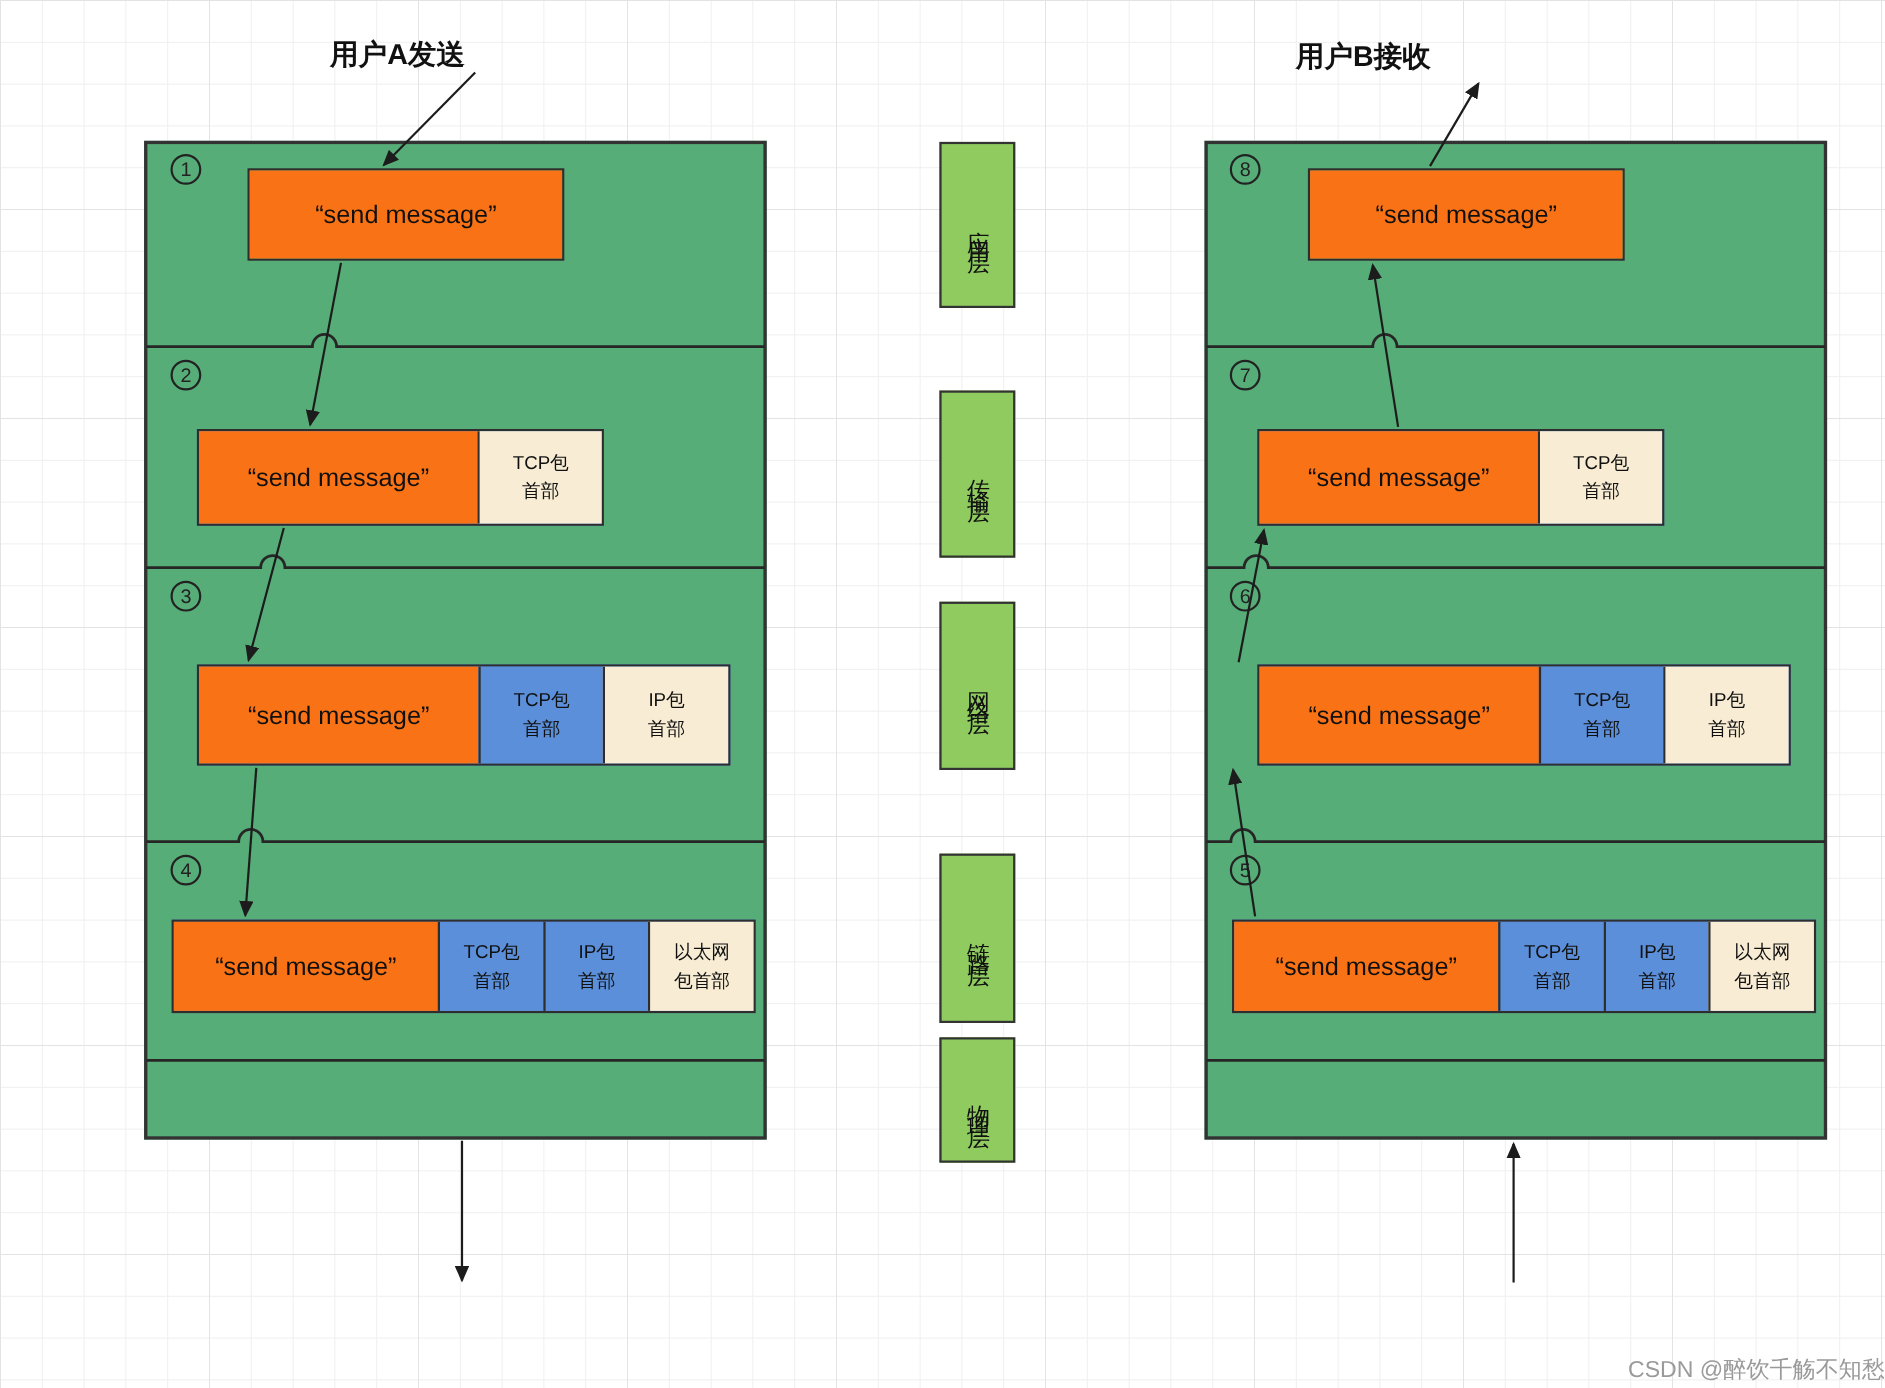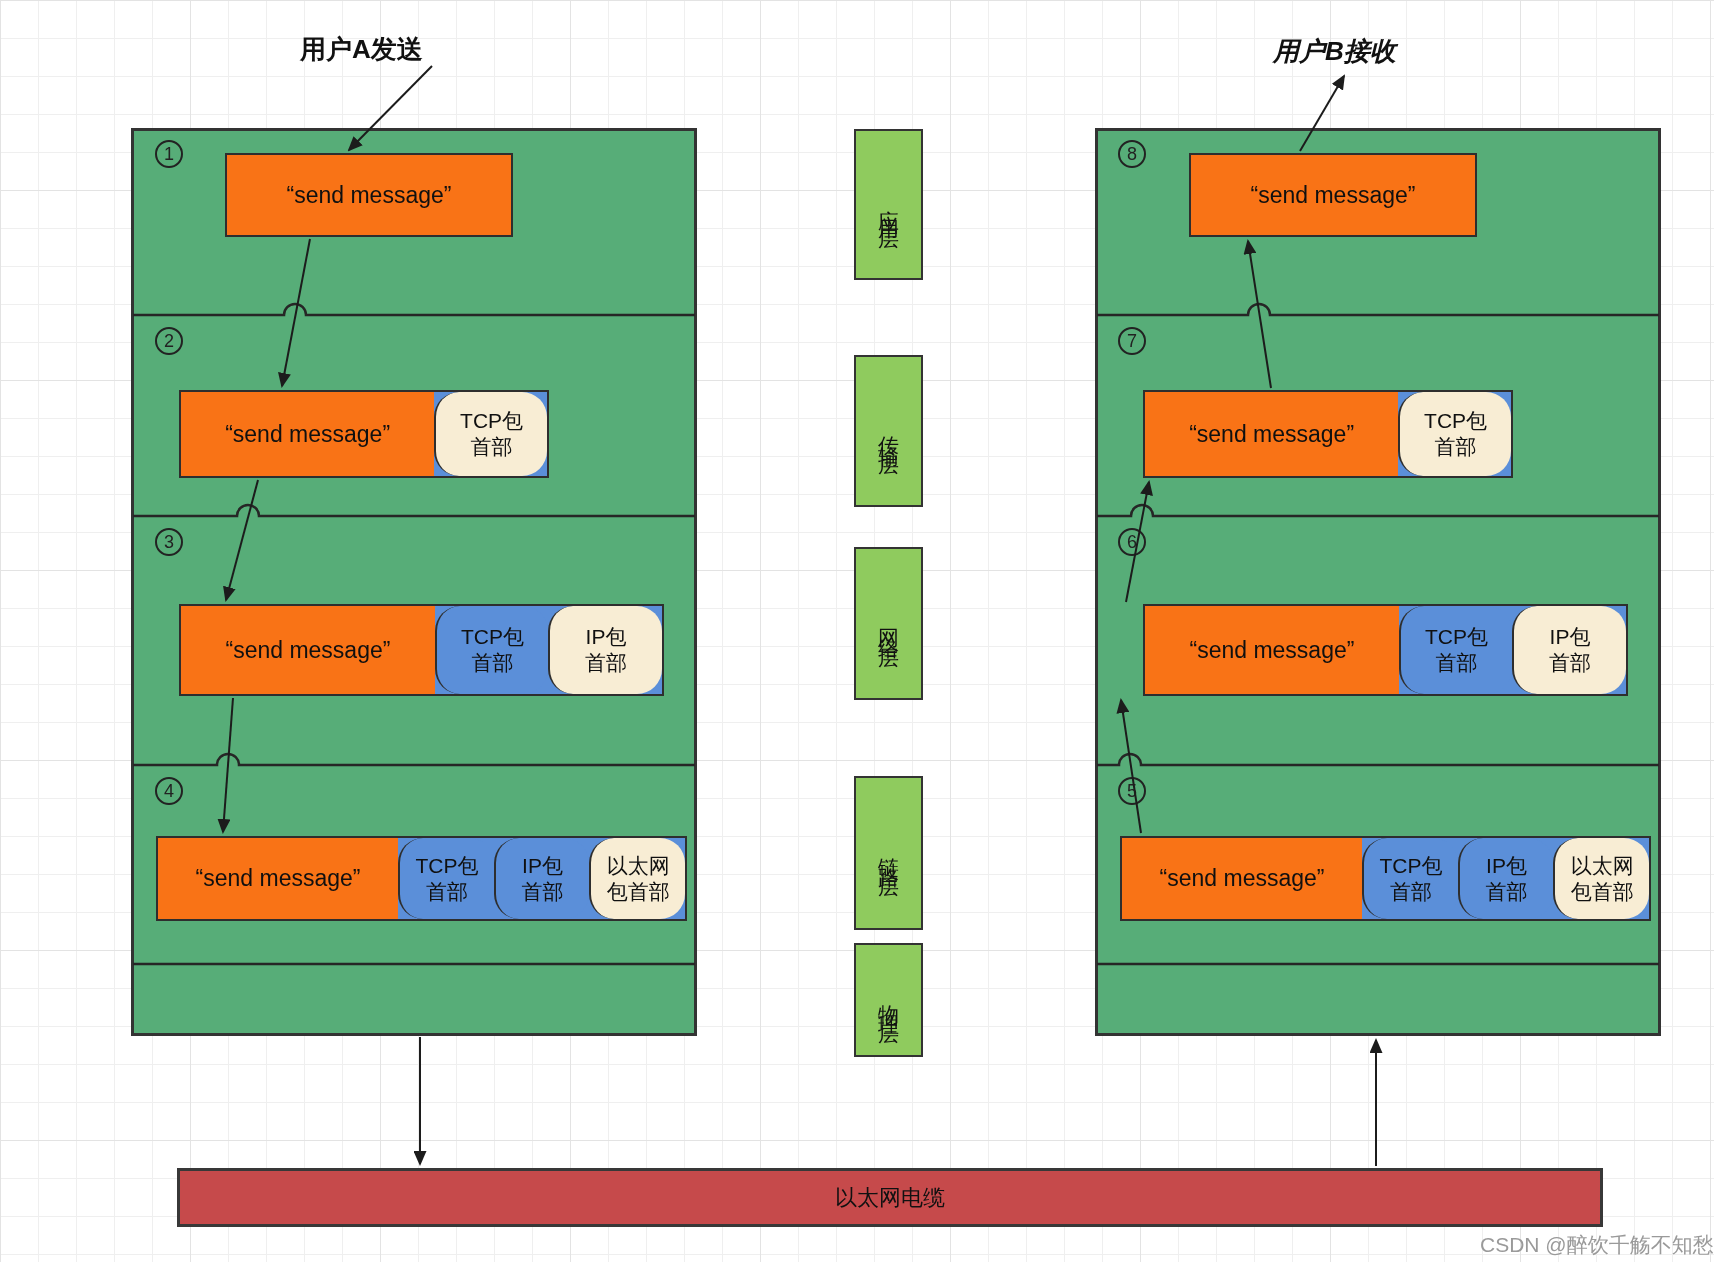--- a/index.html
+++ b/index.html
@@ -19,21 +19,21 @@
   .title{font-size:26px;font-weight:bold;color:#111;text-align:left;white-space:nowrap;}
   .badge{
     width:28px;height:28px;border:2px solid #222;border-radius:50%;
     display:flex;align-items:center;justify-content:center;
     font-size:18px;color:#222;background:transparent;line-height:1;
   }
   .msgbox{display:flex;align-items:stretch;border:2px solid #2e2e2e;background:#5B8FD9;}
   .seg{display:flex;align-items:center;justify-content:center;text-align:center;color:#101010;}
   .seg+.seg{border-left:2px solid #2e2e2e;}
   .seg.data{background:#f97316;font-size:23px;}
-  .seg.hdr{font-size:21px;line-height:26px;border-radius:25px;}
+  .seg.hdr{font-size:17px;line-height:26px;}
   .seg.hdr.old{background:#5B8FD9;}
   .seg.hdr.new{background:#F8EDD4;}
   .layerlabel{
     background:#8FCB5E;border:2px solid #333;
     display:flex;align-items:center;justify-content:center;
     writing-mode:vertical-rl;text-orientation:upright;
     font-size:21px;letter-spacing:10px;color:#111;
     padding-top:6px;
   }
   .cable{
@@ -43,21 +43,21 @@
   }
   .watermark{font-size:21px;color:#9a9a9a;white-space:nowrap;}
   svg.overlay{position:absolute;left:0;top:0;pointer-events:none;}
 </style>
 </head>
 <body>
 
 <div class="stage">
 
   <div class="abs title" style="left:300px;top:32px;width:240px;">用户A发送</div>
-  <div class="abs title" style="left:1273px;top:34px;width:240px;font-style:italic;">用户B接收</div>
+  <div class="abs title" style="left:1178px;top:34px;width:240px;">用户B接收</div>
 
   <div class="abs panel" style="left:131px;top:128px;width:566px;height:908px;"></div>
 
   <div class="abs panel" style="left:1095px;top:128px;width:566px;height:908px;"></div>
 
   <div class="abs badge" style="left:155px;top:140px;">1</div>
   <div class="abs badge" style="left:155px;top:327px;">2</div>
   <div class="abs badge" style="left:155px;top:528px;">3</div>
   <div class="abs badge" style="left:155px;top:777px;">4</div>
 
@@ -145,23 +145,20 @@
            <span>包首部</span></div>
     </div>
   </div>
 
   <div class="abs layerlabel" style="left:854px;top:129px;width:69px;height:151px;">应用层</div>
   <div class="abs layerlabel" style="left:854px;top:355px;width:69px;height:152px;">传输层</div>
   <div class="abs layerlabel" style="left:854px;top:547px;width:69px;height:153px;">网络层</div>
   <div class="abs layerlabel" style="left:854px;top:776px;width:69px;height:154px;">链路层</div>
   <div class="abs layerlabel" style="left:854px;top:943px;width:69px;height:114px;">物理层</div>
 
-  <div class="abs cable" style="left:177px;top:1168px;width:1426px;height:59px;">
-    <span>以太网电缆</span>
-  </div>
 
   <div class="abs watermark" style="left:1480px;top:1231px;width:226px;text-align:right;">CSDN @醉饮千觞不知愁</div>
 
   <svg class="overlay" width="1714" height="1262" viewBox="0 0 1714 1262">
     <defs>
       <marker id="ah" markerUnits="userSpaceOnUse" markerWidth="15" markerHeight="13" refX="13" refY="6.5" orient="auto">
         <path d="M0,0 L15,6.5 L0,13 Z" fill="#1c1c1c"></path>
       </marker>
     </defs>
     <g stroke="#262626" stroke-width="2.5" fill="none">

